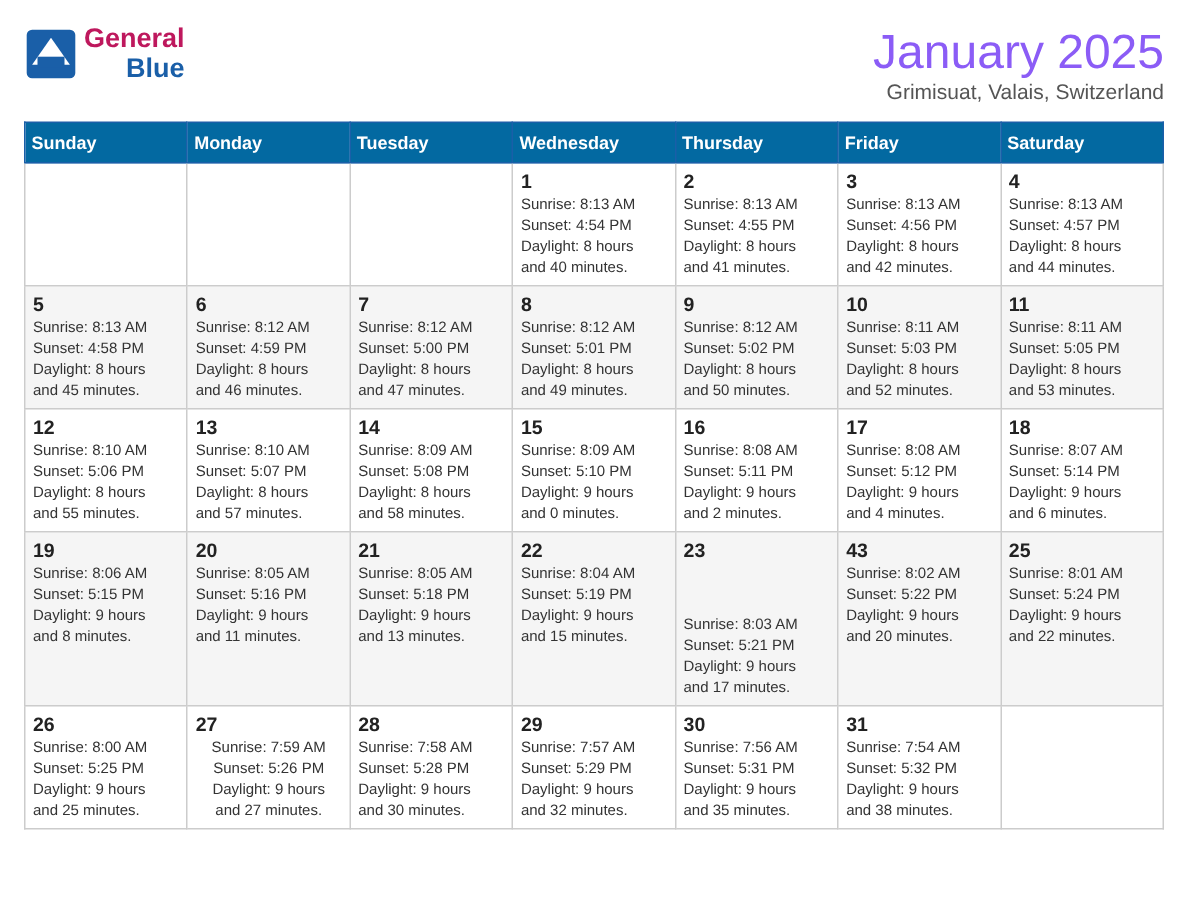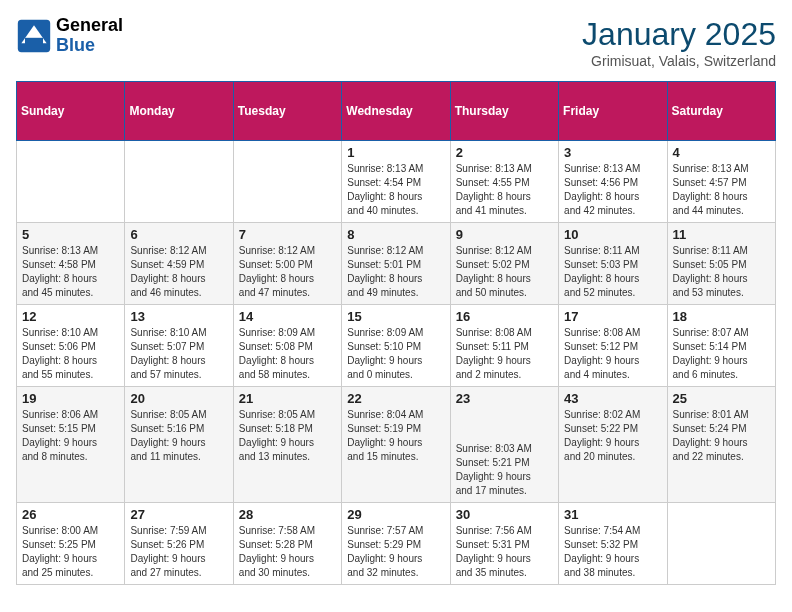--- a/index.html
+++ b/index.html
@@ -22,52 +22,53 @@
       gap: 4px;
     }
     .logo-text {
       display: flex;
       flex-direction: column;
       line-height: 1.1;
     }
     .logo-general {
       font-size: 18px;
       font-weight: bold;
-      color: #000000;
+      color: #be185d;
     }
     .logo-blue {
       font-size: 18px;
       font-weight: bold;
       color: #1a5fa8;
+      text-align: right;
     }
     .logo-icon {
       width: 36px;
       height: 36px;
     }
     .title-block {
       text-align: right;
     }
     .month-title {
       font-size: 32px;
       font-weight: normal;
-      color: #0c4a6e;
+      color: #8b5cf6;
     }
     .location {
       font-size: 14px;
       color: #555;
     }
     .calendar {
       width: 100%;
       border-collapse: collapse;
       font-size: 11px;
     }
     .calendar thead th {
-      background: #be185d;
+      background: #0369a1;
       color: #fff;
-      padding: 22px 4px;
+      padding: 6px 4px;
       text-align: left;
       font-weight: bold;
       font-size: 12px;
       border: 1px solid #1a5fa8;
     }
     .calendar tbody td {
       border: 1px solid #ccc;
       vertical-align: top;
       padding: 4px 5px;
       width: calc(100% / 7);
@@ -315,21 +316,21 @@
       <tr>
         <td>
           <div class="day-number">26</div>
           <div class="day-info" style="white-space: pre-line;">Sunrise: 8:00 AM
 Sunset: 5:25 PM
 Daylight: 9 hours
 and 25 minutes.</div>
         </td>
         <td>
           <div class="day-number">27</div>
-          <div class="day-info" style="white-space: pre-line;">Sunrise: 7:59 AM
+          <div class="day-info" style="white-space: pre-line; text-align: center;">Sunrise: 7:59 AM
 Sunset: 5:26 PM
 Daylight: 9 hours
 and 27 minutes.</div>
         </td>
         <td>
           <div class="day-number">28</div>
           <div class="day-info" style="white-space: pre-line;">Sunrise: 7:58 AM
 Sunset: 5:28 PM
 Daylight: 9 hours
 and 30 minutes.</div>

